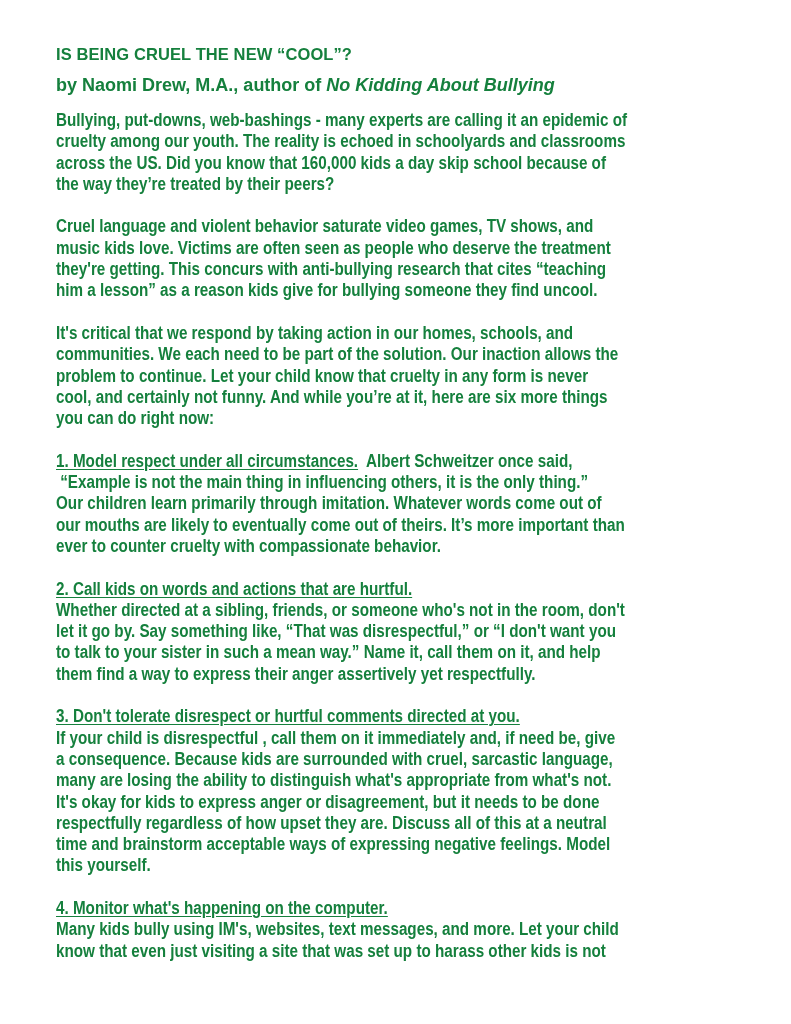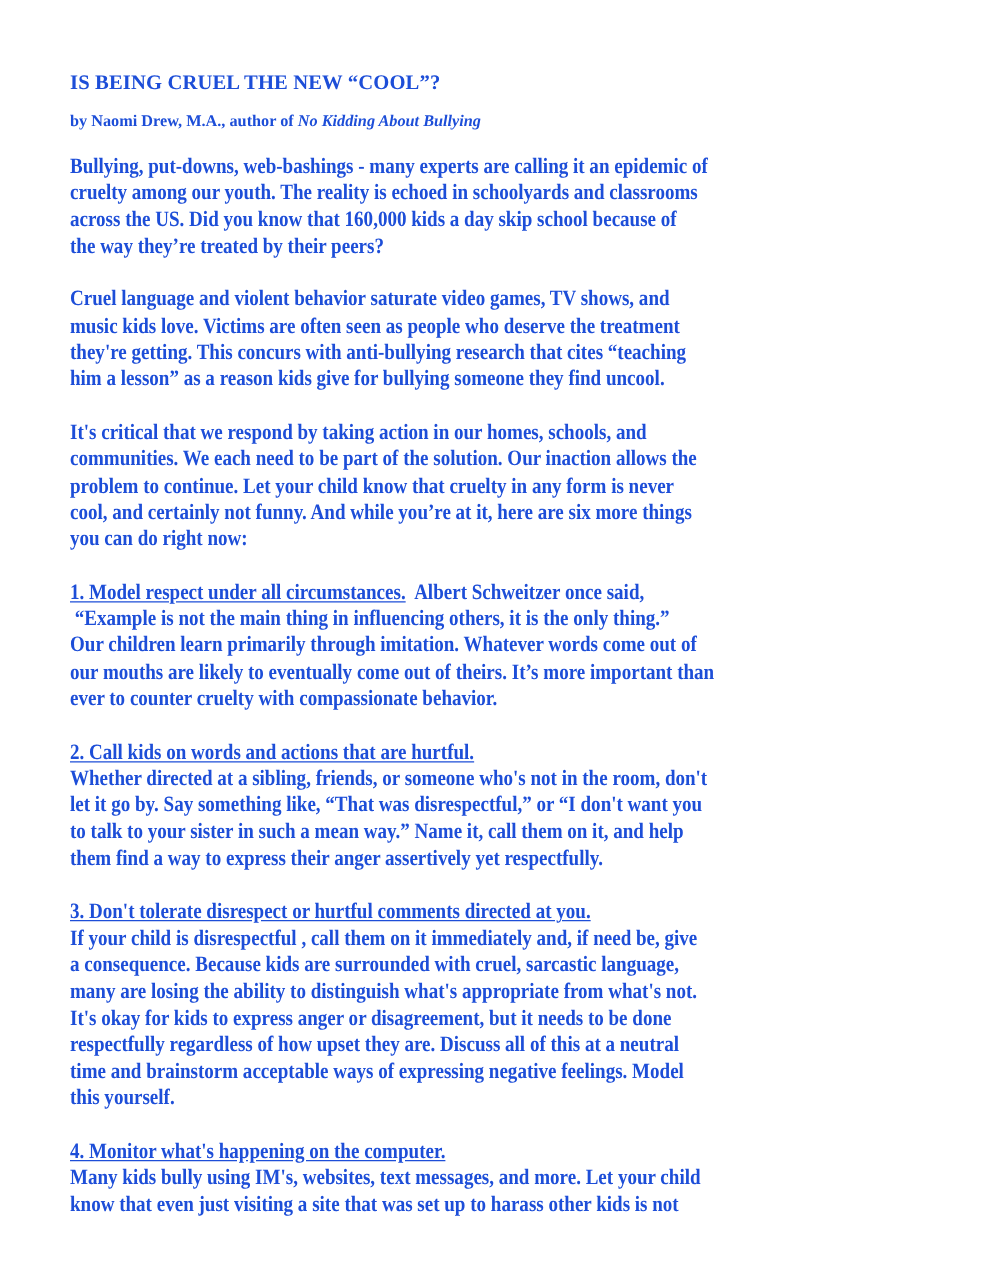--- a/index.html
+++ b/index.html
@@ -1,23 +1,23 @@
 <!DOCTYPE html>
 <html><head>
   <meta charset="utf-8">
   <style>
     html, body { margin: 0; padding: 0; background: #ffffff; }
     body { width: 791px; height: 1024px; overflow: hidden; position: relative; }
     .page {
-      position: absolute; left: 56px; top: 56px; width: 700px;
-      color: #1d4ed8;
-      font-family: Liberation Serif, serif;
+      position: absolute; left: 56px; top: 44px; width: 700px;
+      color: #15803d;
+      font-family: Liberation Sans, sans-serif;
     }
     .title { font-weight: bold; font-size: 16.5px; line-height: 20px; margin: 0; letter-spacing: 0.1px; }
-    .byline { font-weight: bold; font-size: 13px; line-height: 16px; margin: 13px 0 0 0; }
+    .byline { font-weight: bold; font-size: 18px; line-height: 16px; margin: 13px 0 0 0; }
     .byline i { font-style: italic; }
     .body {
       font-weight: bold;
       font-size: 17.5px;
       line-height: 21.3px;
       transform: scaleX(0.87);
       transform-origin: left top;
       width: 805px;
     }
     .para { margin: 0 0 21.3px 0; white-space: normal; }

